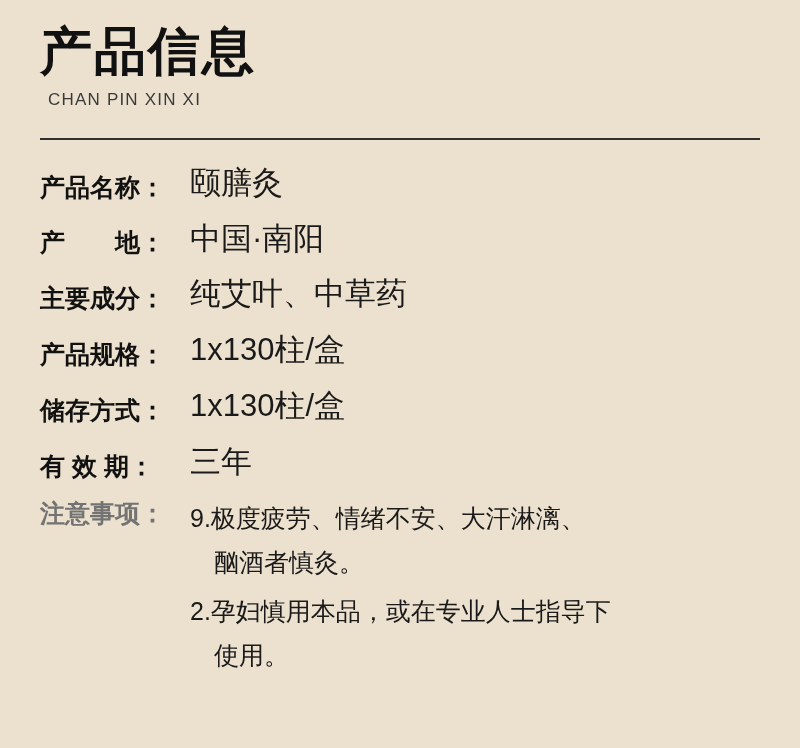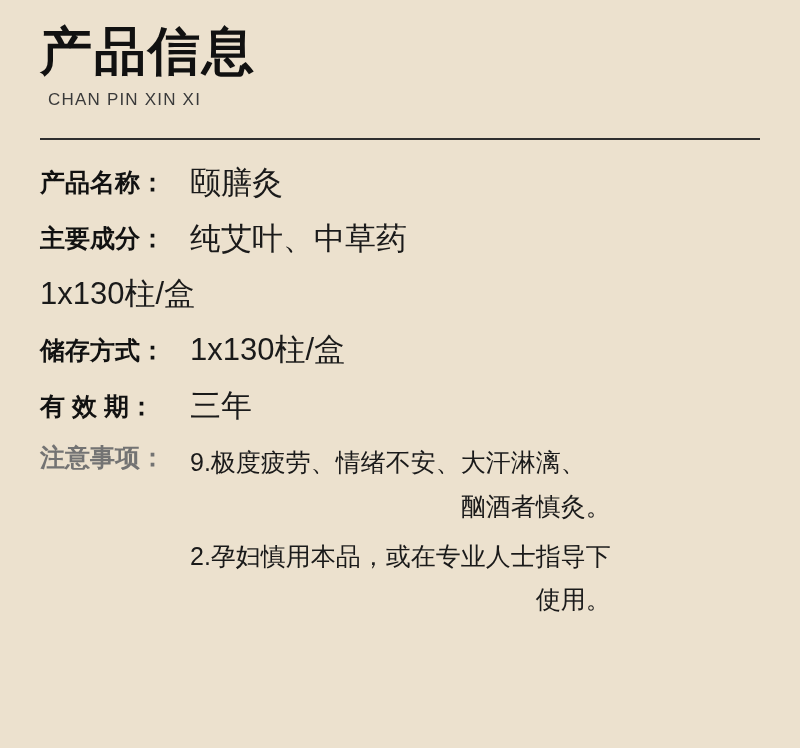--- a/index.html
+++ b/index.html
@@ -42,21 +42,21 @@
   .divider {
     margin-top: 28px;
     border-top: 2px solid #2f2f2f;
     width: 720px;
   }
   .spec-list {
     margin-top: 22px;
   }
   .spec-row {
     display: flex;
-    align-items: center;
+    align-items: flex-end;
     margin-bottom: 14px;
   }
   .spec-label {
     font-size: 25px;
     font-weight: 700;
     color: #111111;
     white-space: nowrap;
     width: 150px;
     flex: 0 0 150px;
     letter-spacing: 0px;
@@ -88,21 +88,20 @@
     font-weight: 400;
     color: #1a1a1a;
     line-height: 1.75;
     max-width: 560px;
   }
   .note-item {
     margin-bottom: 6px;
   }
   .note-line-2 {
     padding-left: 24px;
-    text-align: right;
   }
 </style>
 </head>
 <body>
 
 <div class="page">
 
   <div class="header">
     <h1 class="title">产品信息</h1>
     <p class="subtitle">CHAN PIN XIN XI</p>
@@ -110,27 +109,32 @@
 
   <div class="divider"></div>
 
   <div class="spec-list">
 
     <div class="spec-row">
       <div class="spec-label">产品名称：</div>
       <div class="spec-value">颐膳灸</div>
     </div>
 
+    <div class="spec-row">
+      <div class="spec-label spaced">产　　地：</div>
+      <div class="spec-value">中国·南阳</div>
+    </div>
 
     <div class="spec-row">
       <div class="spec-label">主要成分：</div>
       <div class="spec-value">纯艾叶、中草药</div>
     </div>
 
     <div class="spec-row">
+      <div class="spec-label">产品规格：</div>
       <div class="spec-value">1x130柱/盒</div>
     </div>
 
     <div class="spec-row">
       <div class="spec-label">储存方式：</div>
       <div class="spec-value">1x130柱/盒</div>
     </div>
 
     <div class="spec-row">
       <div class="spec-label spaced">有 效 期：</div>

